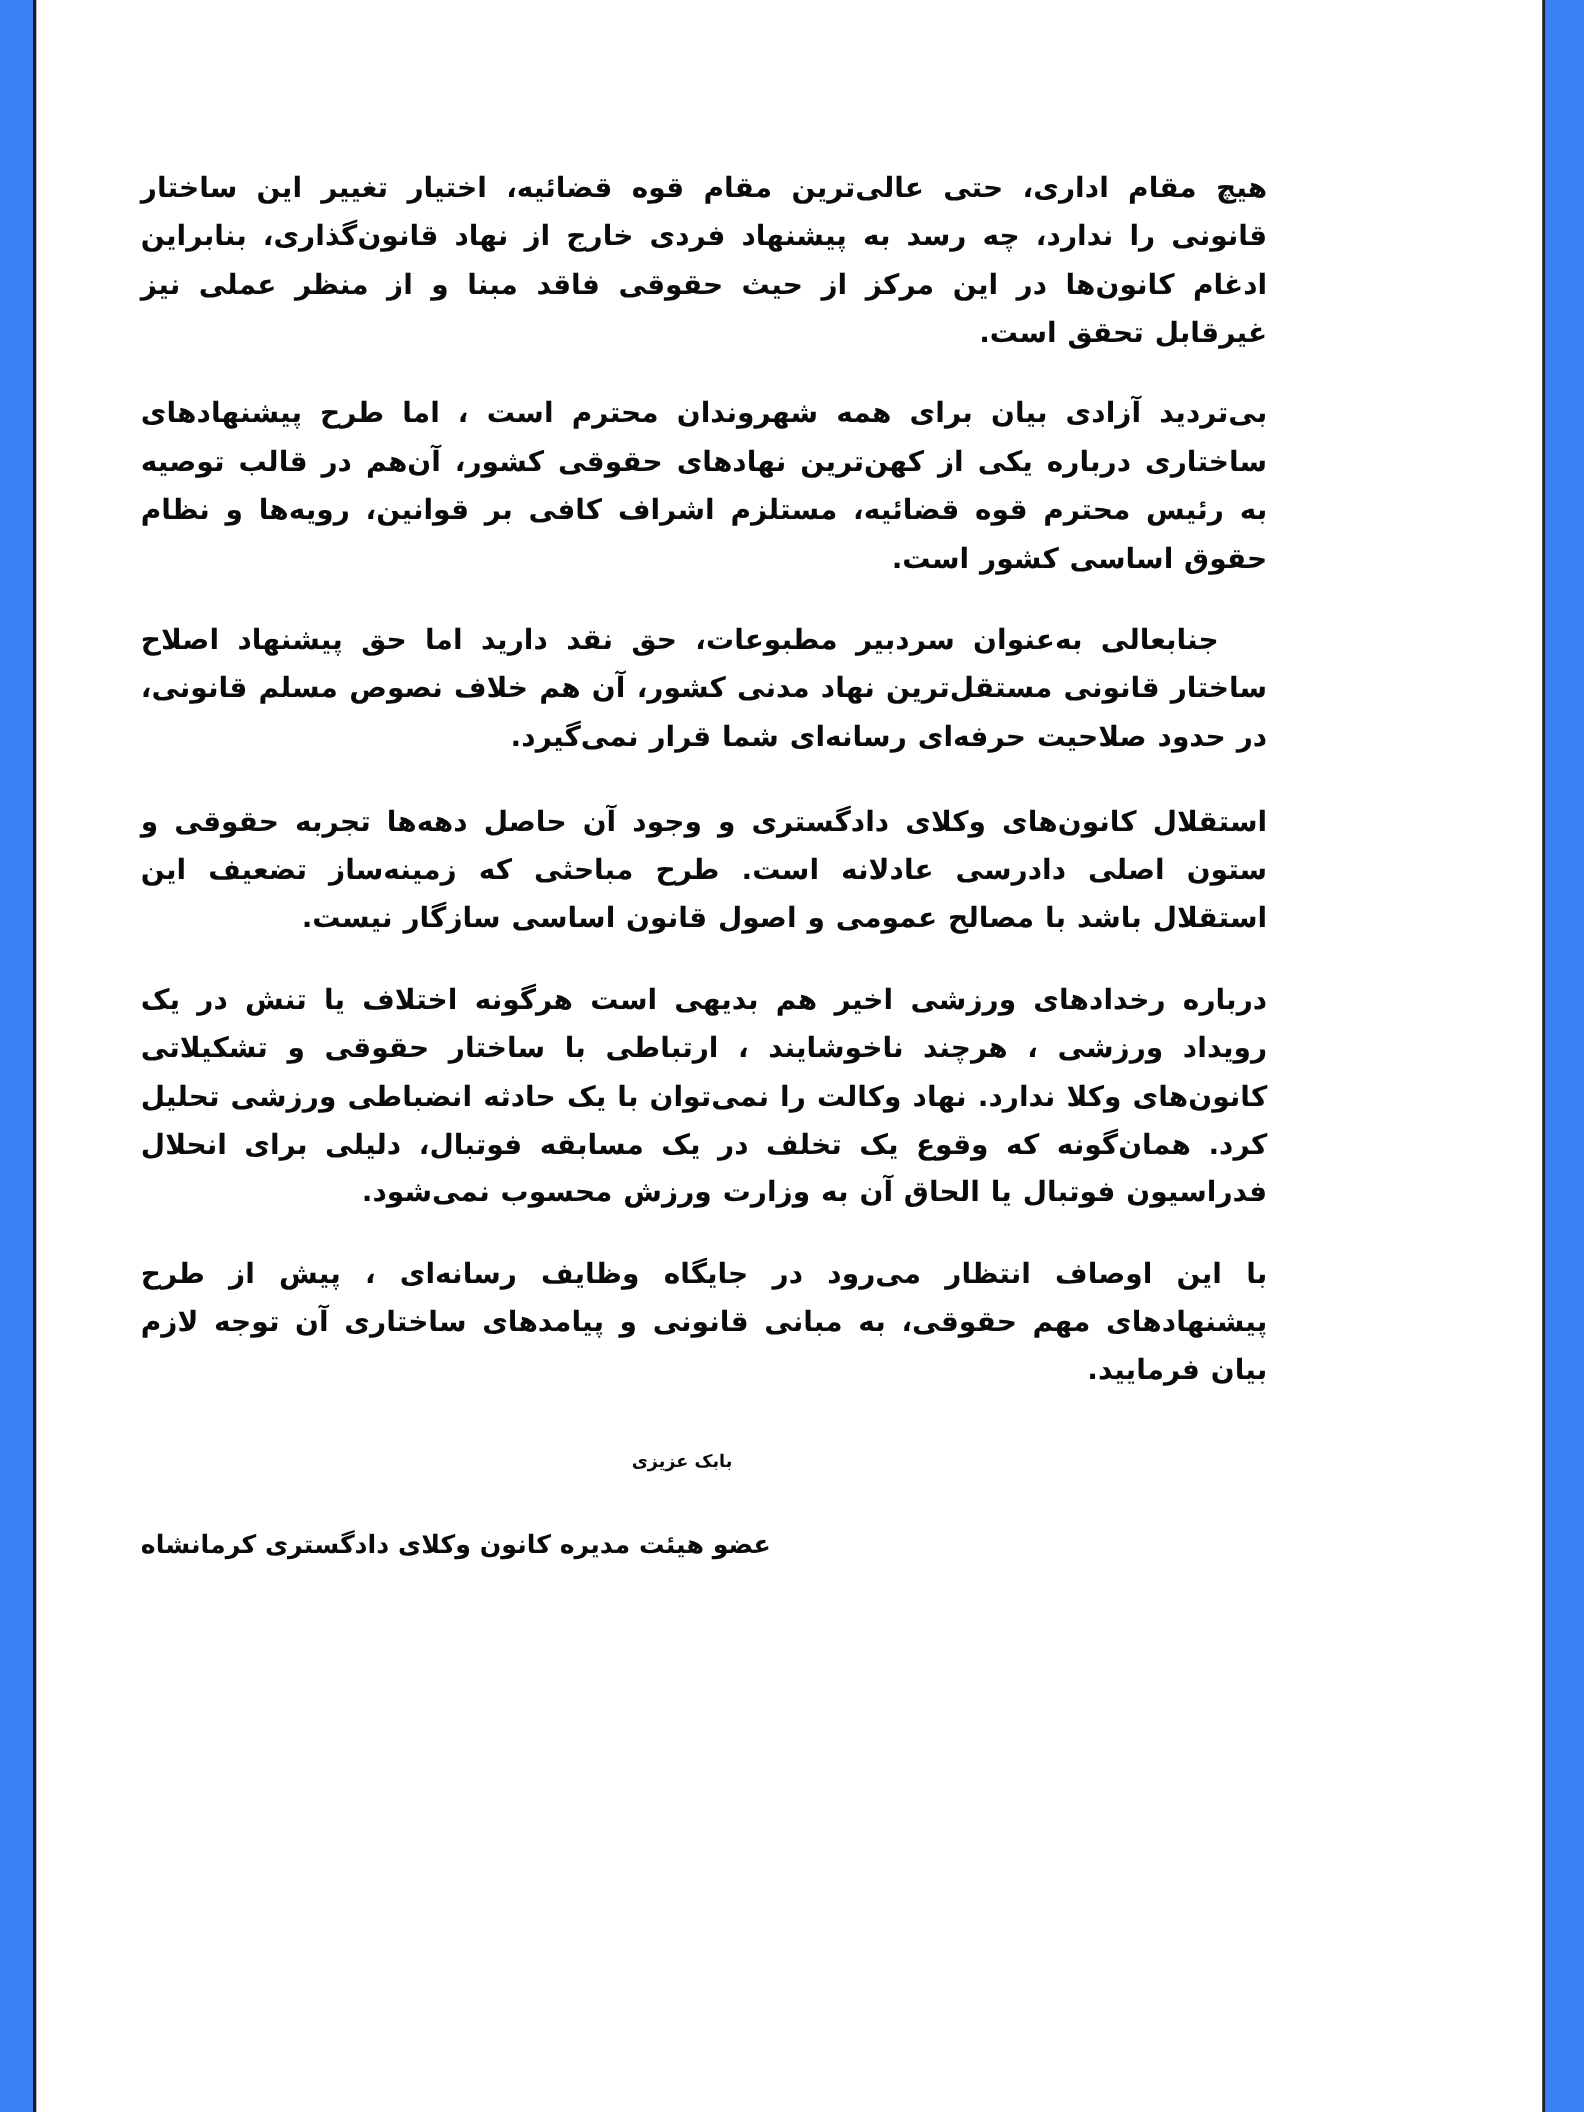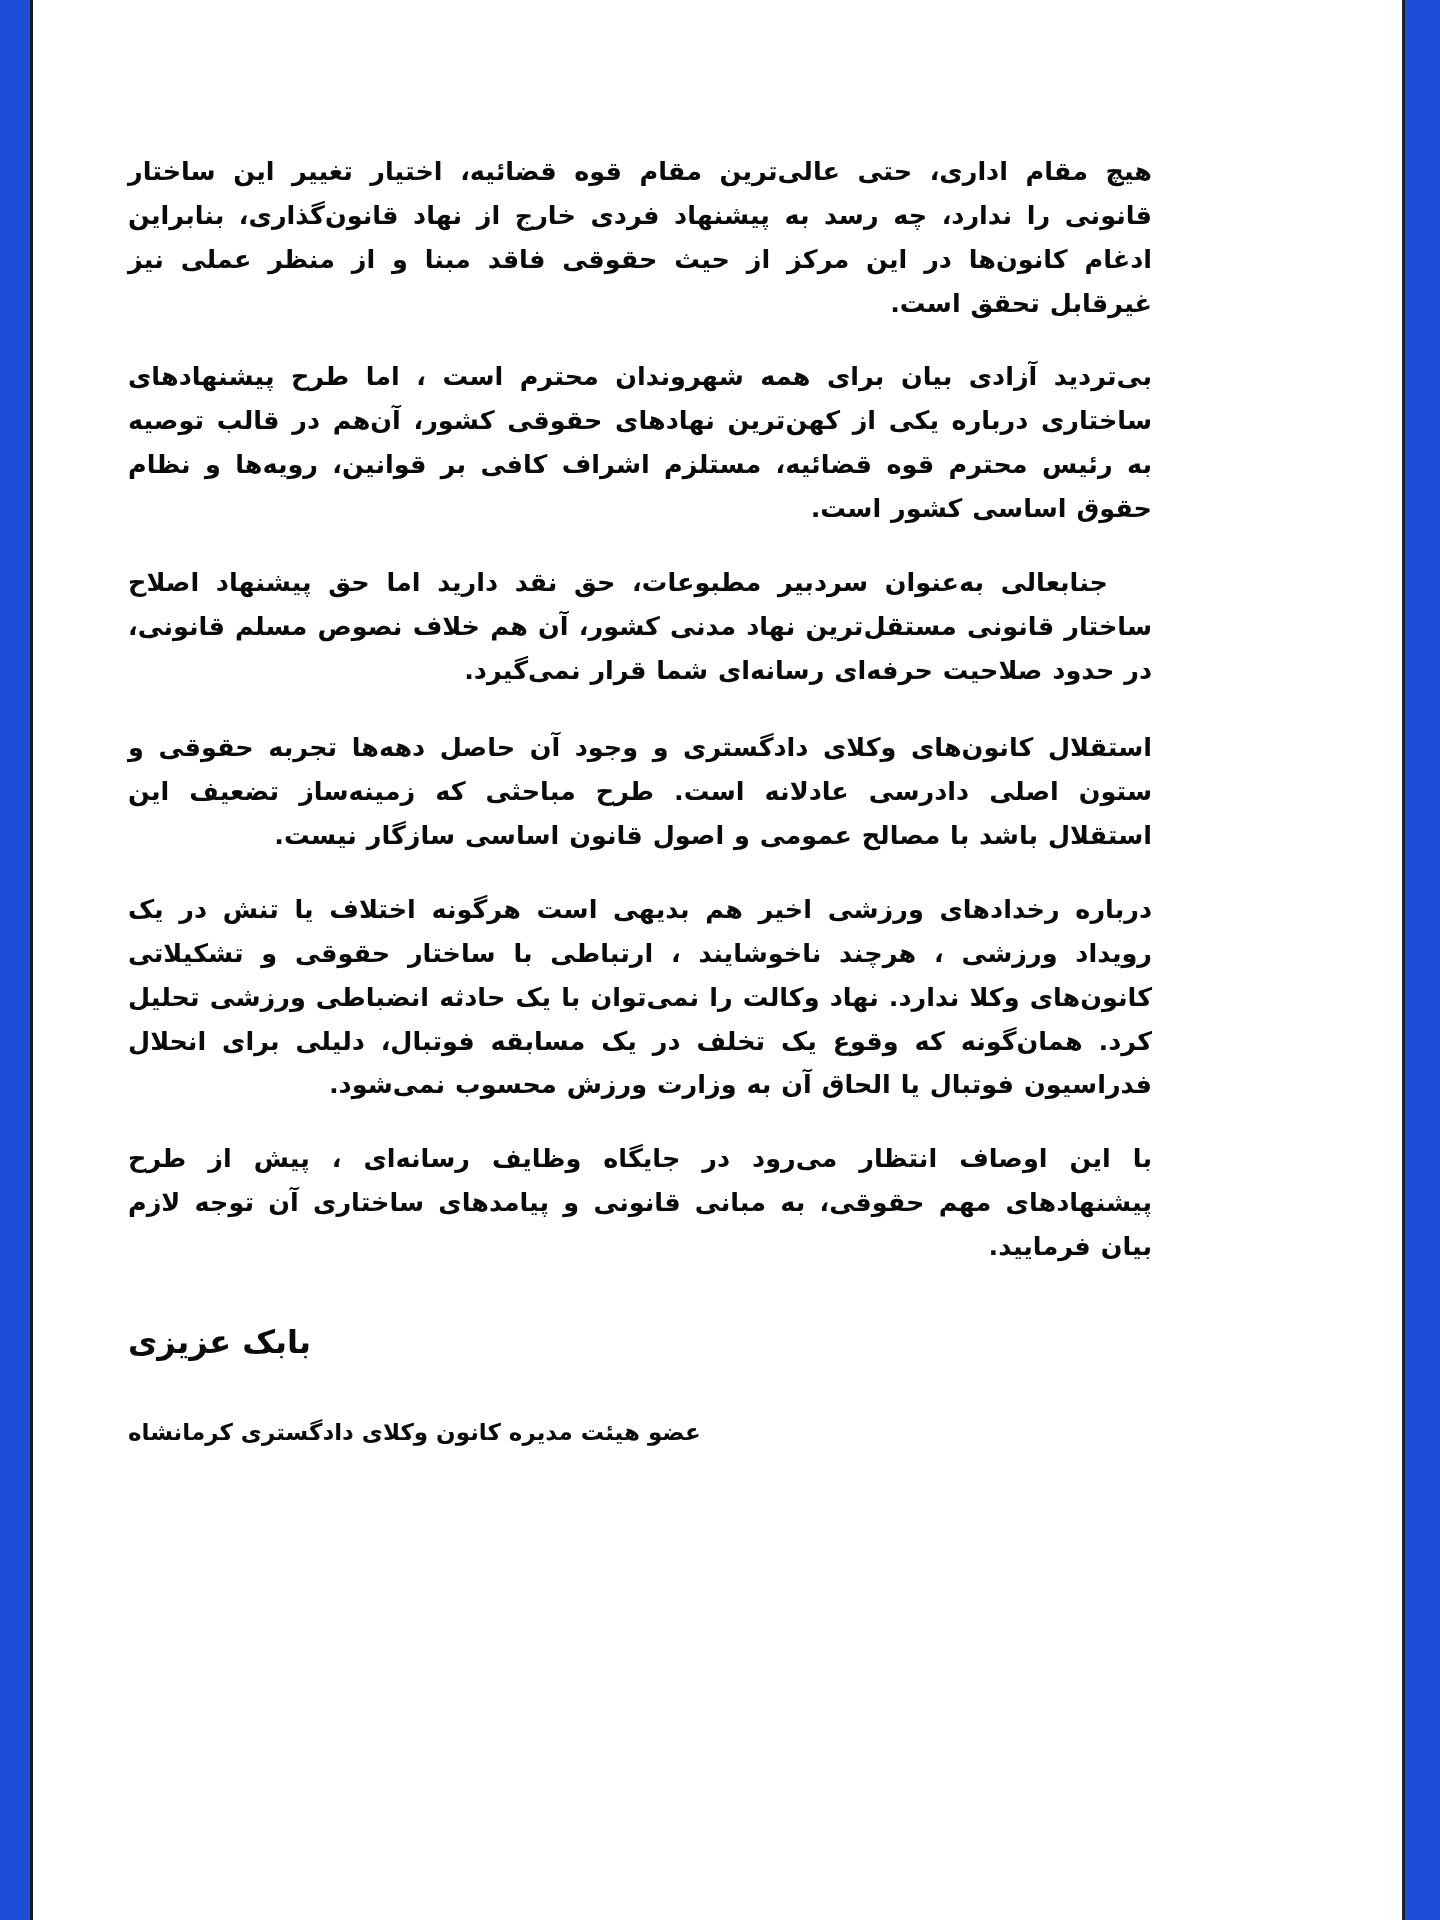--- a/index.html
+++ b/index.html
@@ -13,21 +13,21 @@
     height: 1920px;
     overflow: hidden;
     font-family: "DejaVu Sans", "Liberation Sans", sans-serif;
   }
 
   
   .scan-canvas {
     position: relative;
     width: 1440px;
     height: 1920px;
-    background: #1d4ed8;
+    background: #3b82f6;
     box-sizing: border-box;
   }
 
   
   .page-sheet {
     position: absolute;
     top: 0;
     left: 30px;
     width: 1375px;
     height: 1920px;
@@ -62,23 +62,23 @@
 
   .para.indent-start { text-indent: 44px; }
 
   .sign-block {
     margin-top: 46px;
     direction: rtl;
   }
 
   .sign-name {
     direction: rtl;
-    text-align: left;
+    text-align: center;
     font-weight: bold;
-    font-size: 32px;
+    font-size: 16px;
     line-height: 1.7;
     color: #0b0b0b;
     margin: 0 0 44px 0;
     padding-right: 40px;
   }
 
   .sign-role {
     direction: rtl;
     text-align: left;
     font-weight: bold;

